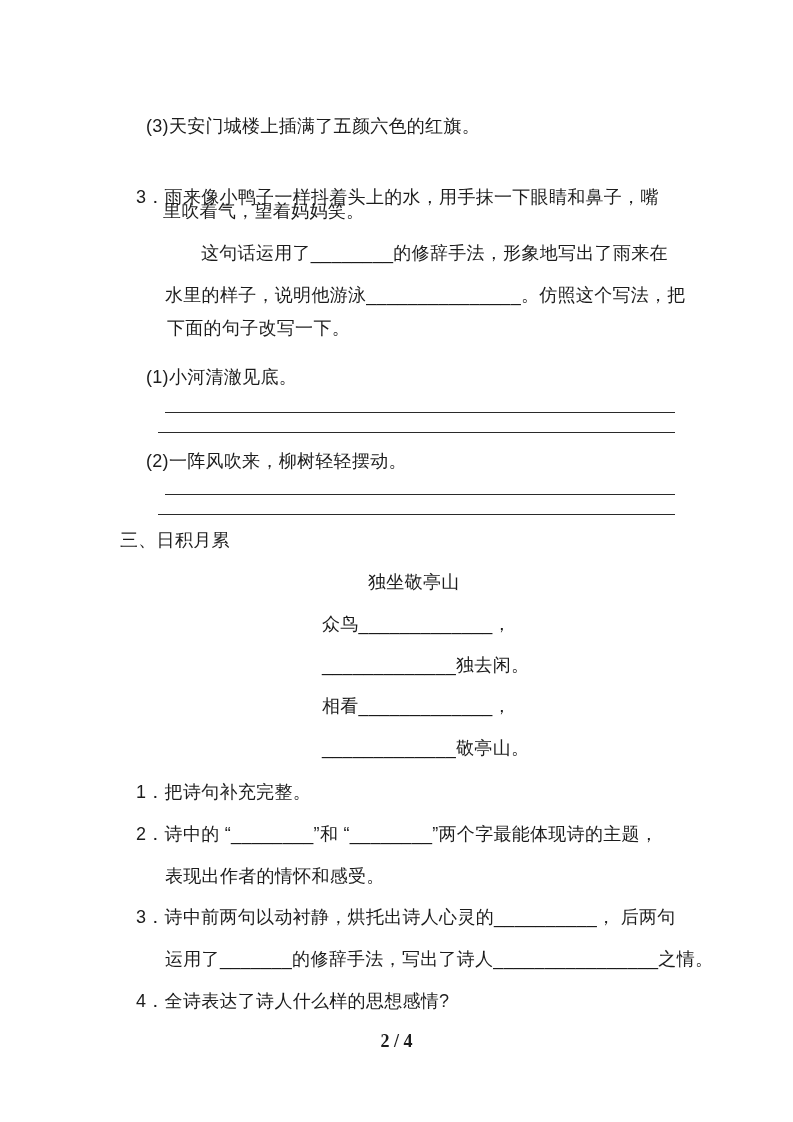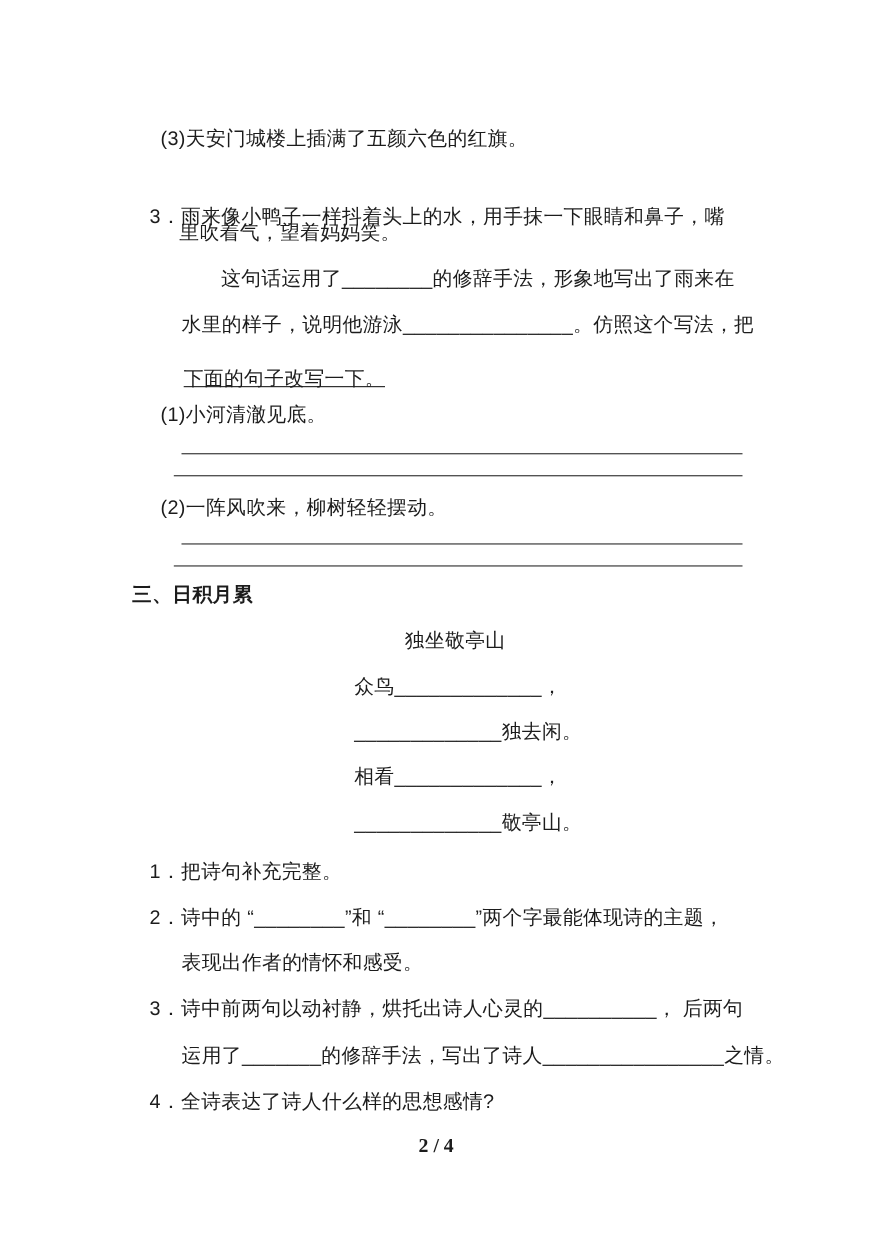--- a/index.html
+++ b/index.html
@@ -16,33 +16,33 @@
     font-family: "Liberation Sans", sans-serif;
     color: #1c1c1c;
   }
   .txt {
     position: absolute;
     font-size: 18px;
     line-height: 24px;
     white-space: pre;
     letter-spacing: 0.3px;
   }
-  .bold { font-weight: bold; }
+  .bold { font-weight: normal; }
   .rule {
     position: absolute;
     height: 0;
     border-bottom: 1.6px solid #2a2a2a;
   }
   
   .t-item3 { top: 114px; left: 146px; }
   .t-q3l1  { top: 142px; left: 136px; margin-top: 43px; }
   .t-q3l2  { top: 199px; left: 163px; }
   .t-an1   { top: 241px; left: 201px; }
   .t-an2   { top: 283px; left: 165px; }
-  .t-an3   { top: 332px; left: 167px; text-decoration: underline; }
+  .t-an3   { top: 316px; left: 167px; }
   .t-sub1  { top: 365px; left: 146px; }
   .r1      { top: 412px; left: 165px; width: 510px; }
   .r2      { top: 432px; left: 158px; width: 517px; }
   .t-sub2  { top: 449px; left: 146px; }
   .r3      { top: 494px; left: 165px; width: 510px; }
   .r4      { top: 514px; left: 158px; width: 517px; }
   .t-head  { top: 528px; left: 120px; }
   .t-ptitle{ top: 570px; left: 368px; }
   .t-pl1   { top: 612px; left: 322px; }
   .t-pl2   { top: 653px; left: 322px; }

